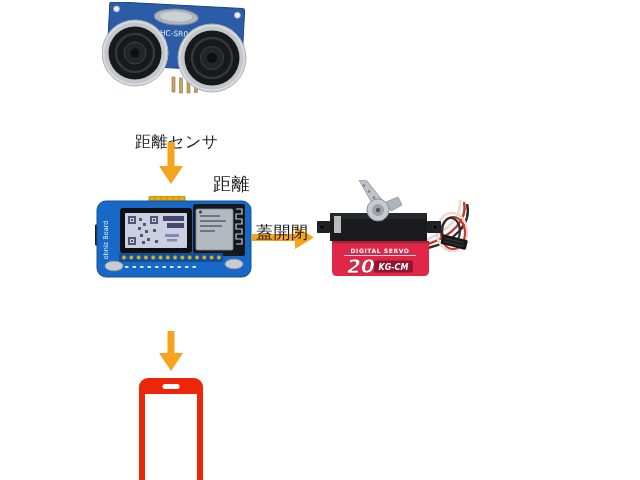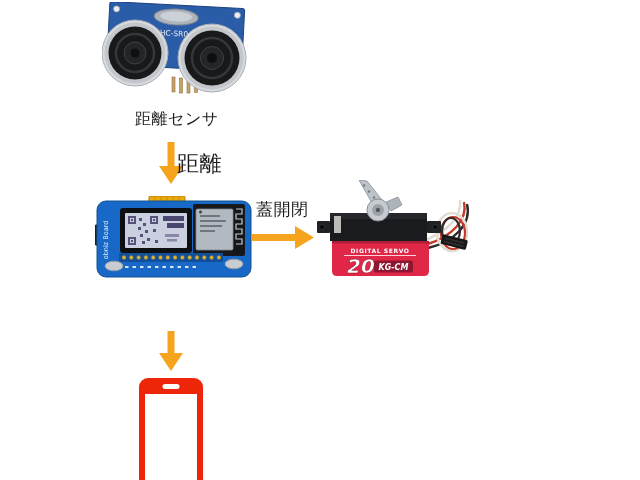--- a/index.html
+++ b/index.html
@@ -4,24 +4,24 @@
 <style>
   html,body{margin:0;padding:0;}
   body{
     width:640px;height:480px;background:#fff;overflow:hidden;
     font-family:"DejaVu Sans","Liberation Sans",sans-serif;
   }
   .canvas{position:relative;width:640px;height:480px;background:#fff;overflow:hidden;}
   .abs{position:absolute;}
   .lbl{
     position:absolute;color:var(--label-text,#1b1b1b);
-    white-space:nowrap;line-height:1.15;letter-spacing:.5px;
+    white-space:nowrap;line-height:1.15;letter-spacing:.5px;margin-top:23px;
   }
   .lbl-sensor  {left:135px;top:110px;font-size:16px;}
-  .lbl-edge0   {left:177px;top:151px;font-size:22px;}
+  .lbl-edge0   {left:213px;top:151px;font-size:18px;}
   .lbl-obniz   {left:118px;top:305px;font-size:16px;letter-spacing:0;}
   .lbl-edge1   {left:256px;top:200px;font-size:17px;text-align:right;}
   .lbl-servo   {left:338px;top:293px;font-size:16px;}
   .lbl-edge2   {left:193px;top:339px;font-size:15.5px;}
   .svg-sensor  {left:102px;top:2px;width:146px;height:94px;}
   .svg-obniz   {left:95px;top:196px;width:160px;height:88px;}
   .svg-servo   {left:314px;top:180px;width:162px;height:102px;}
   .arrow1      {left:159px;top:142px;width:24px;height:42px;}
   .arrow2      {left:159px;top:331px;width:24px;height:40px;}
   .arrow3      {left:252px;top:226px;width:62px;height:23px;}

